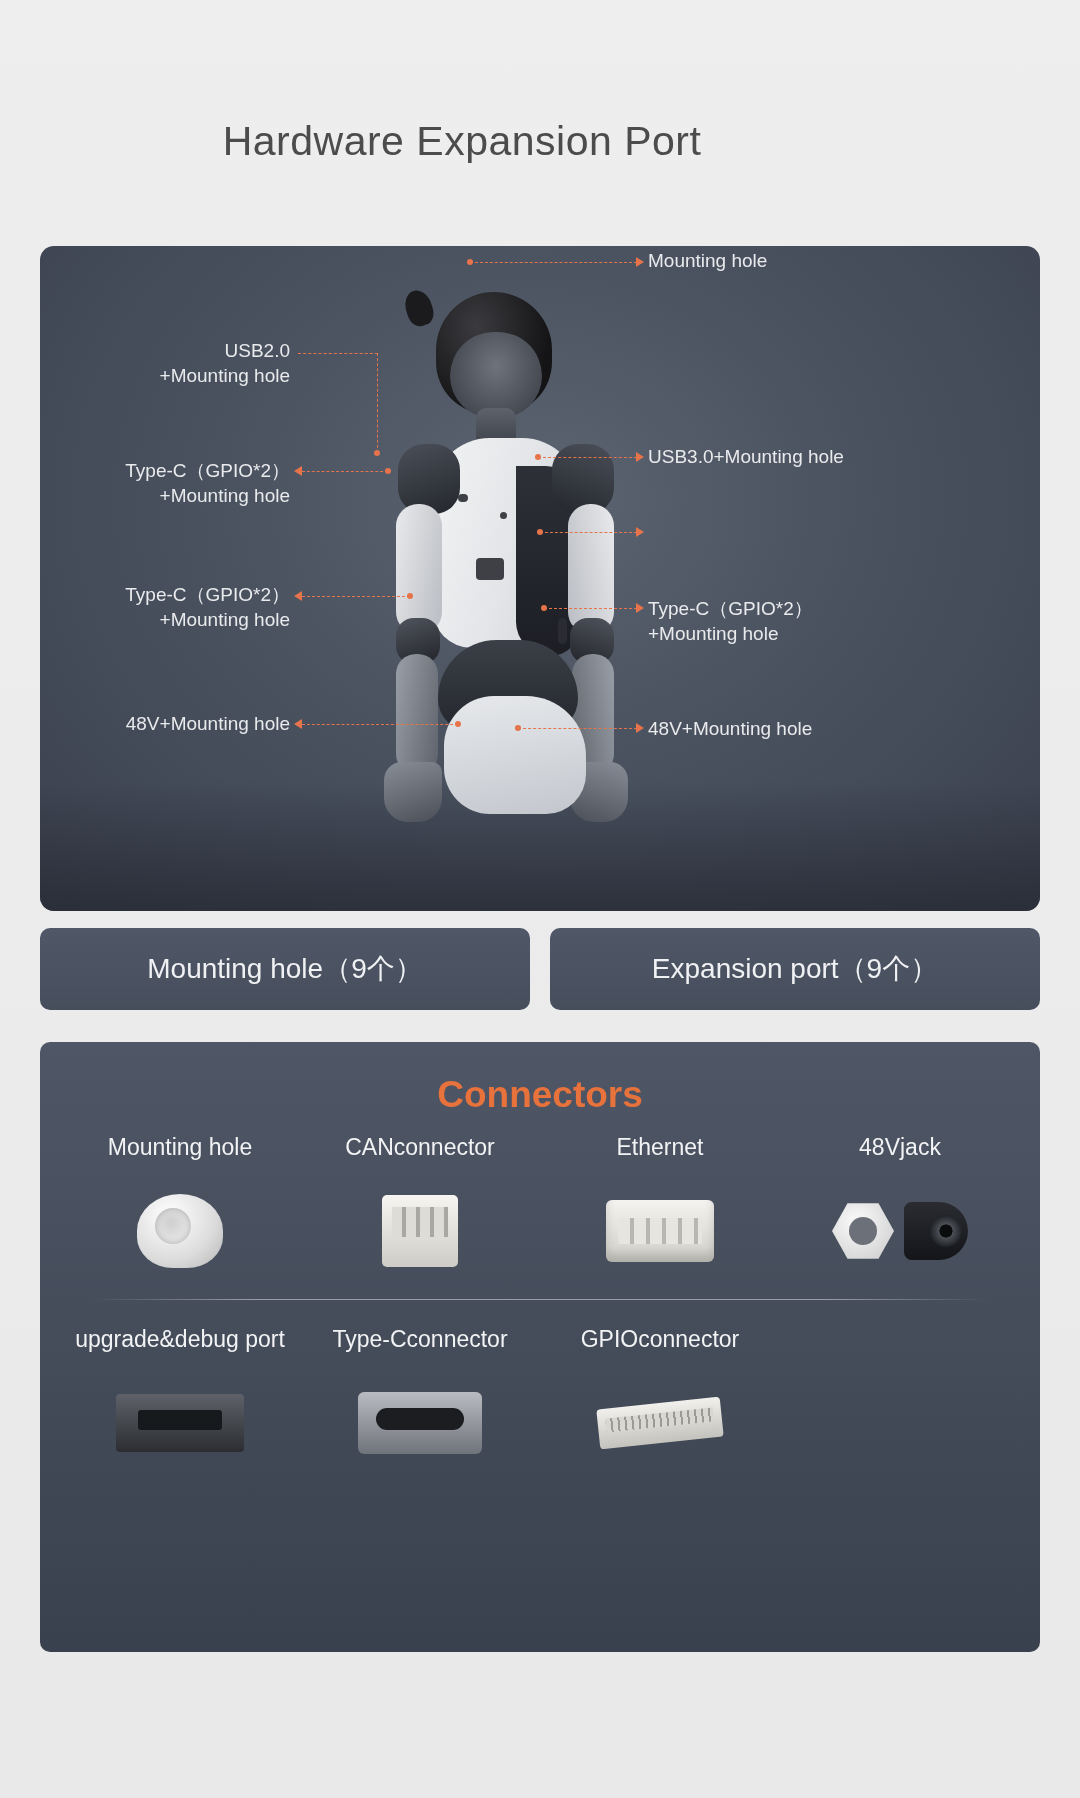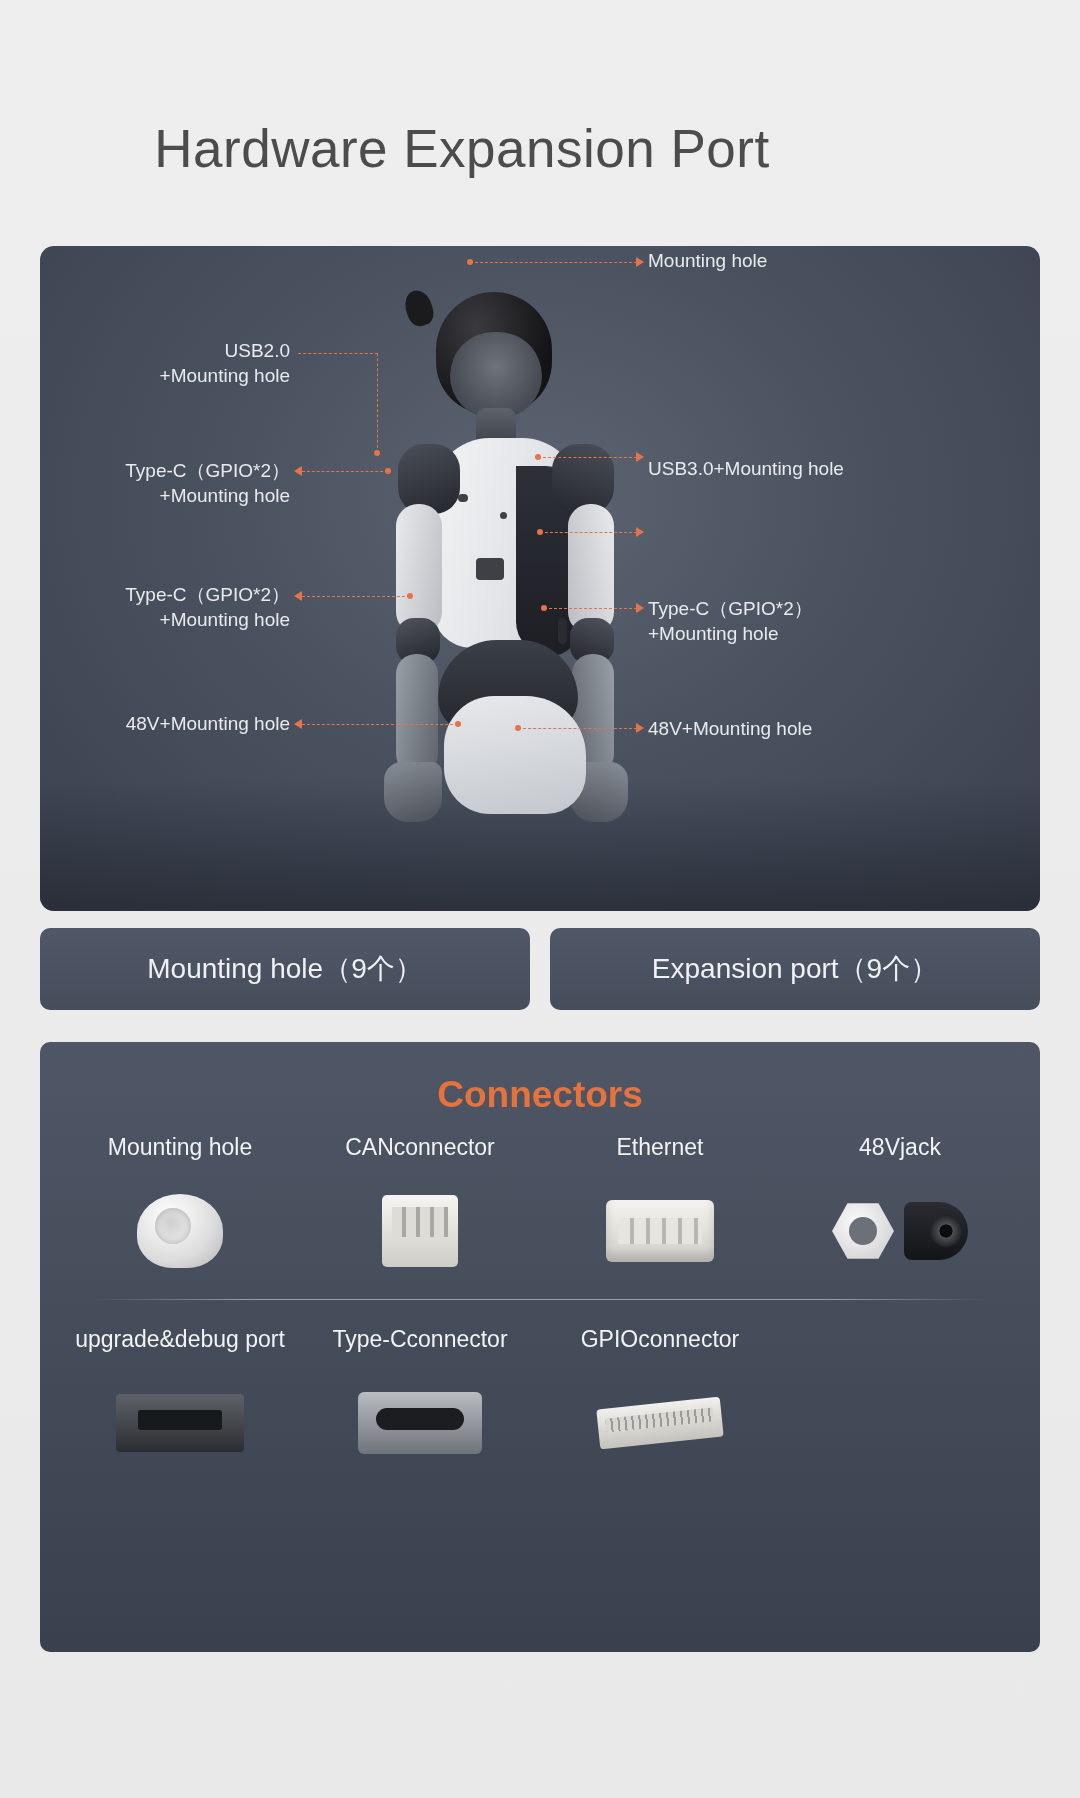--- a/index.html
+++ b/index.html
@@ -18,21 +18,21 @@
     width: 1080px;
     height: 1798px;
     background: linear-gradient(180deg, #eeeeee 0%, #e9e9e9 100%);
   }
   .title {
     position: absolute;
     top: 118px;
     left: 0;
     width: 924px;
     text-align: center;
-    font-size: 53px;
+    font-size: 41px;
     color: #4c4c4c;
     font-weight: 400;
     letter-spacing: 0.5px;
   }
 
   
   .hero {
     position: absolute;
     left: 40px;
     top: 246px;
@@ -319,21 +319,21 @@
       <div class="r-port" style="left:206px; top:230px; width:8px; height:8px;"></div>
       <div class="r-port" style="left:160px; top:246px; width:7px; height:7px; border-radius:50%;"></div>
       <div class="r-port" style="left:218px; top:352px; width:9px; height:26px; border-radius:5px;"></div>
     </div>
 
     <div class="callout right" style="left:608px; top:2px;">Mounting hole</div>
     <div class="lead" style="left:430px; top:16px; width:172px;"></div>
     <div class="dot" style="left:427px; top:13px;"></div>
     <div class="arrow-r" style="left:596px; top:11px;"></div>
 
-    <div class="callout right" style="left:608px; top:210px;">USB3.0+Mounting hole</div>
+    <div class="callout right" style="left:608px; top:198px;">USB3.0+Mounting hole</div>
     <div class="lead" style="left:498px; top:211px; width:104px;"></div>
     <div class="dot" style="left:495px; top:208px;"></div>
     <div class="arrow-r" style="left:596px; top:206px;"></div>
 
     <div class="lead" style="left:500px; top:286px; width:102px;"></div>
     <div class="dot" style="left:497px; top:283px;"></div>
     <div class="arrow-r" style="left:596px; top:281px;"></div>
 
     <div class="callout right" style="left:608px; top:350px;">Type-C（GPIO*2）
 +Mounting hole</div>

